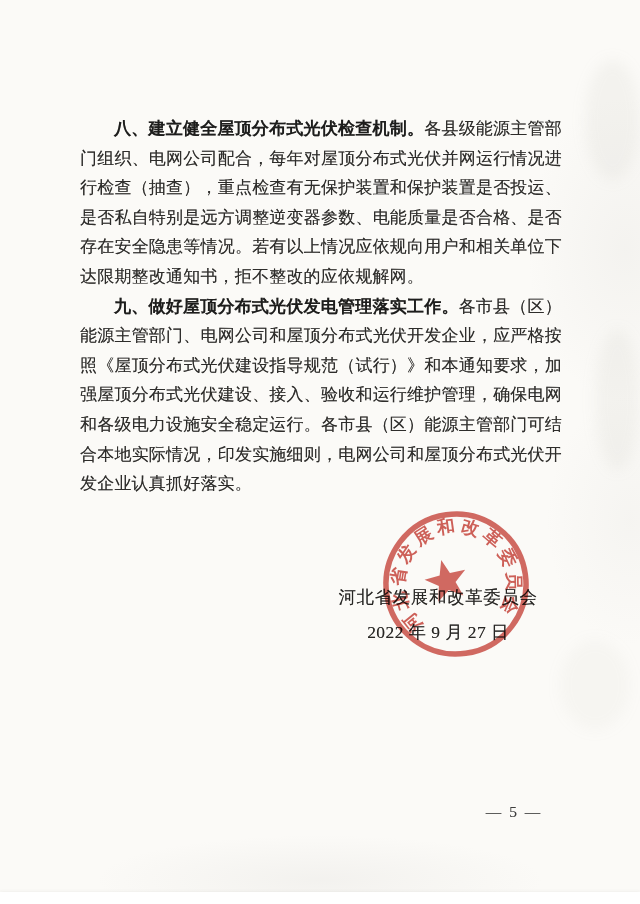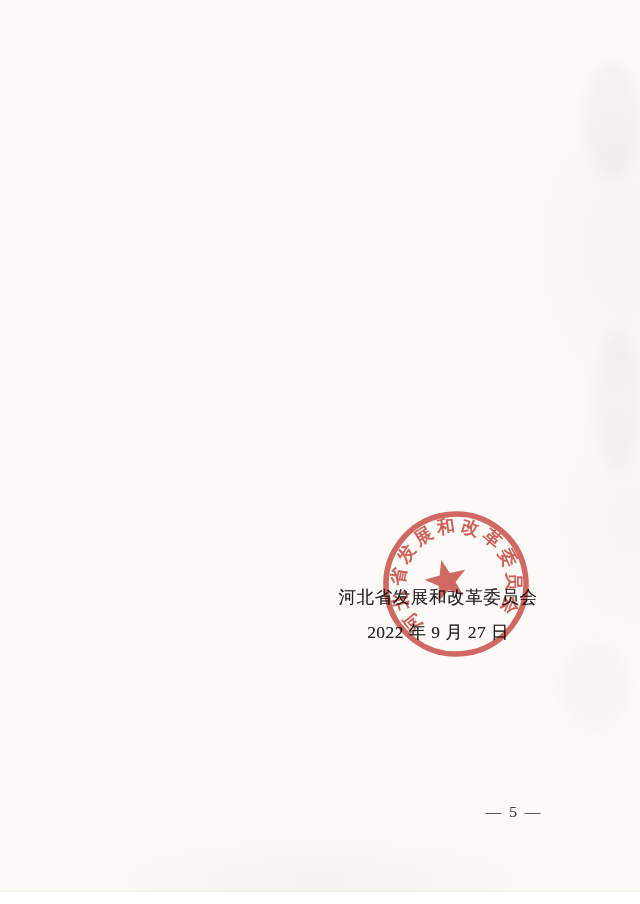--- a/index.html
+++ b/index.html
@@ -57,20 +57,22 @@
 </head>
 <body>
 
 <div class="page">
 
   <div class="blob b1"></div>
   <div class="blob b2"></div>
   <div class="blob b3"></div>
 
   <div class="content">
+    <p><span class="lead">八、建立健全屋顶分布式光伏检查机制。</span><span>各县级能源主管部门组织、电网公司配合，每年对屋顶分布式光伏并网运行情况进行检查（抽查），重点检查有无保护装置和保护装置是否投运、是否私自特别是远方调整逆变器参数、电能质量是否合格、是否存在安全隐患等情况。若有以上情况应依规向用户和相关单位下达限期整改通知书，拒不整改的应依规解网。</span></p>
+    <p><span class="lead">九、做好屋顶分布式光伏发电管理落实工作。</span><span>各市县（区）能源主管部门、电网公司和屋顶分布式光伏开发企业，应严格按照《屋顶分布式光伏建设指导规范（试行）》和本通知要求，加强屋顶分布式光伏建设、接入、验收和运行维护管理，确保电网和各级电力设施安全稳定运行。各市县（区）能源主管部门可结合本地实际情况，印发实施细则，电网公司和屋顶分布式光伏开发企业认真抓好落实。</span></p>
   </div>
 
   <div class="signature">
     <div class="agency">河北省发展和改革委员会</div>
     <div class="date">2022 年 9 月 27 日</div>
   </div>
 
   <svg class="seal" viewBox="0 0 220 220">
     <g transform="rotate(-8 110 110)">
       <circle cx="110" cy="110" r="70" fill="none" stroke="#c8423a" stroke-width="5.5" opacity="0.85"></circle>

